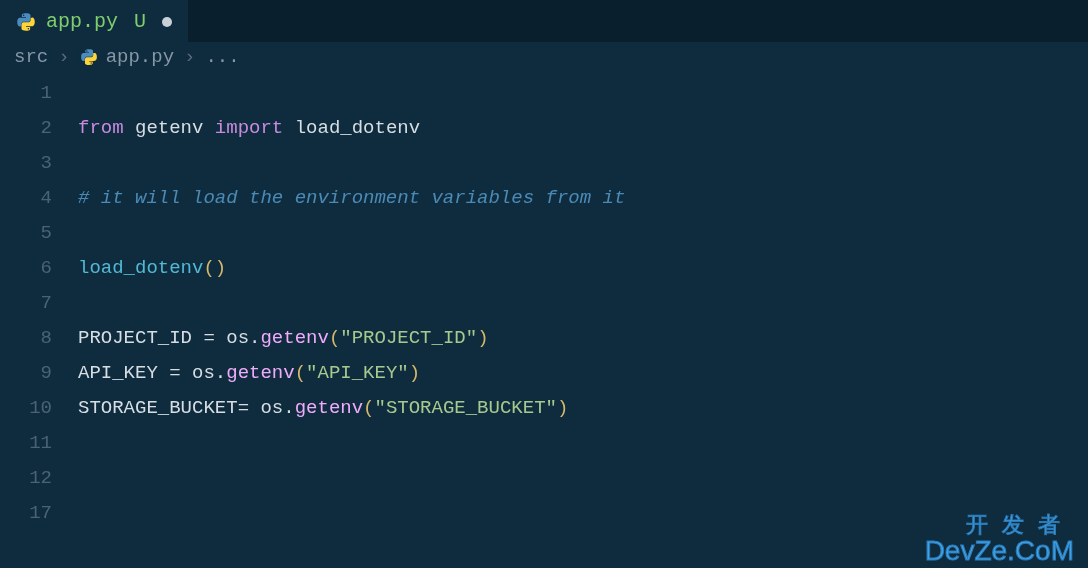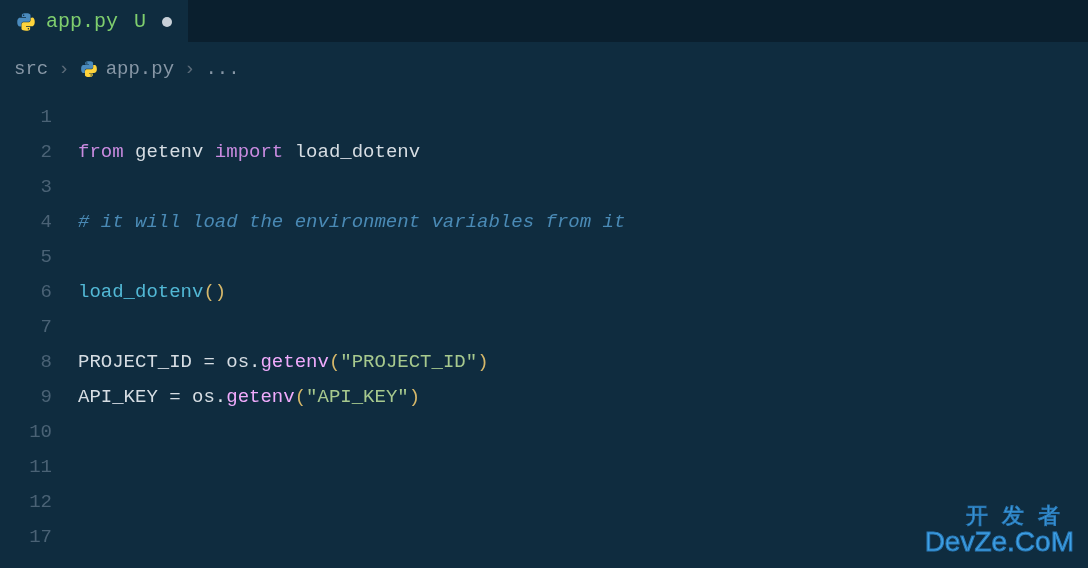--- a/index.html
+++ b/index.html
@@ -29,21 +29,21 @@
 .tab-filename { color: #7fce6e; font-size: 20px; }
 .tab-status-letter { color: #7fce6e; font-size: 20px; margin-left: 6px;}
 .tab-dirty-dot {
   width: 10px; height: 10px; border-radius: 50%;
   background: #c8d0d8; margin-left: 6px;
 }
 .breadcrumb {
   display: flex;
   align-items: center;
   gap: 10px;
-  padding: 16px 14px;
+  padding: 4px 14px;
   color: #8797a6;
   font-size: 19px;
   border-bottom: 0;
 }
 .breadcrumb .chev {
   color: #5a6a78;
 }
 .breadcrumb .file-seg {
   display: flex; align-items: center; gap: 8px;
 }
@@ -75,21 +75,21 @@
 .func { color: #52b8d5; }   
 .method { color: #f0abfc; } 
 .paren { color: #d6b86a; }
 .string { color: #a7c98e; }
 .eq { color: #d6dde3; }
 .var { color: #d6dde3; }
 .dot { color: #d6dde3; }
 .watermark {
   position: absolute;
   right: 14px;
-  bottom: 12px;
+  bottom: 3px;
   text-align: right;
   font-family: "Arial", sans-serif;
   line-height: 1.05;
   pointer-events: none;
 }
 .watermark .cn {
   color: #3fa2e6;
   font-size: 22px;
   letter-spacing: 14px;
   -webkit-text-stroke: 1px #2a7ab8;
@@ -152,20 +152,21 @@
   <div class="code">
     <div class="line"> </div>
     <div class="line"><span class="kw-import">from</span> <span class="tok-dotenv">getenv</span> <span class="kw-import">import</span> <span class="tok-load">load_dotenv</span></div>
     <div class="line"> </div>
     <div class="line"><span class="comment"># it will load the environment variables from it</span></div>
     <div class="line"> </div>
     <div class="line"><span class="func">load_dotenv</span><span class="paren">()</span></div>
     <div class="line"> </div>
     <div class="line"><span class="var">PROJECT_ID</span><span class="eq"> = </span><span class="tok-id">os</span><span class="dot">.</span><span class="method">getenv</span><span class="paren">(</span><span class="string">"PROJECT_ID"</span><span class="paren">)</span></div>
     <div class="line"><span class="var">API_KEY</span><span class="eq"> = </span><span class="tok-id">os</span><span class="dot">.</span><span class="method">getenv</span><span class="paren">(</span><span class="string">"API_KEY"</span><span class="paren">)</span></div>
+    <div class="line"><span class="var">STORAGE_BUCKET</span><span class="eq">= </span><span class="tok-id">os</span><span class="dot">.</span><span class="method">getenv</span><span class="paren">(</span><span class="string">"STORAGE_BUCKET"</span><span class="paren">)</span></div>
     <div class="line"> </div>
   </div>
 </div>
 
 <div class="watermark">
   <div class="cn">开发者</div>
   <div class="en">DevZe.CoM</div>
 </div>
 
 </body></html>

